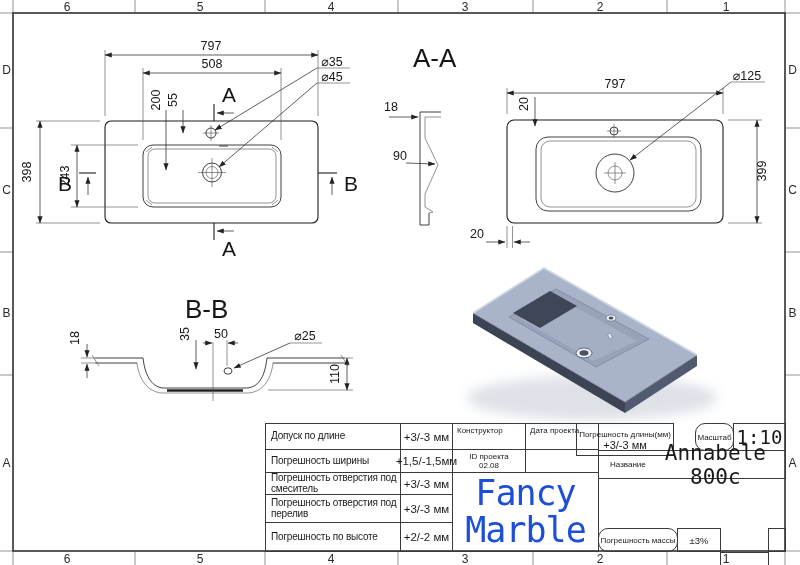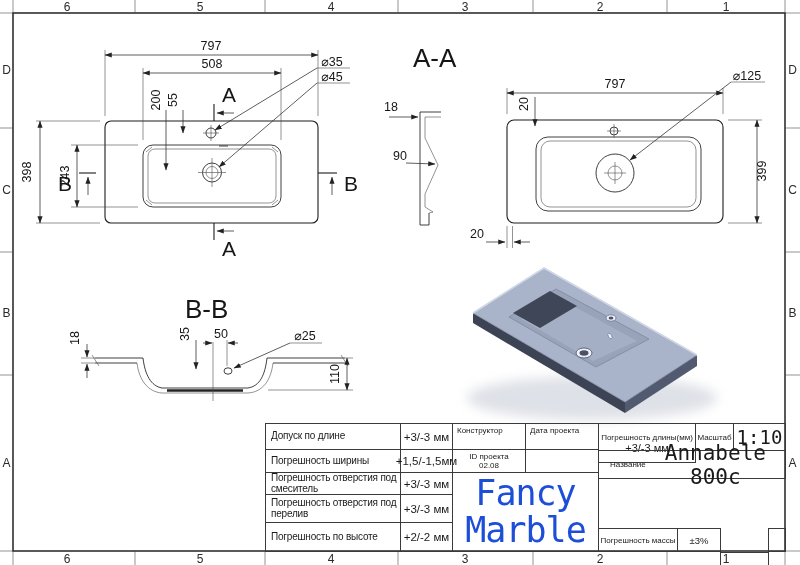--- a/index.html
+++ b/index.html
@@ -32,21 +32,21 @@
   .namecell .nv{flex:1;text-align:center;font-size:21px;font-family:"DejaVu Sans Mono",monospace;}
   .twofield{flex-direction:column;align-items:stretch;justify-content:space-between;
             padding:4px 0 4px 0;}
   .twofield .fl{font-size:8.5px;padding-left:6px;}
   .twofield .fr2{display:flex;align-items:center;}
   .twofield .fr2 .fl{flex:0 0 auto;}
   .twofield .fr2 .fv{flex:1;text-align:center;font-size:18px;font-family:"DejaVu Sans Mono",monospace;}
   .tol1{flex-direction:column;justify-content:center;text-align:center;line-height:11px;}
   .tol1 .a{font-size:8px;}
   .tol1 .b{font-size:11px;}
-  .c8{font-size:8px;justify-content:center;text-align:center;}
+  .c8{font-size:8px;justify-content:center;text-align:center;border-radius:10px;}
   .c9{font-size:9.5px;justify-content:center;}
 </style>
 </head>
 <body>
 
 <div class="sheet">
 <svg width="800" height="565" viewBox="0 0 800 565">
   <defs>
     <marker id="ae" viewBox="0 0 10 10" refX="9" refY="5" markerWidth="10" markerHeight="10" orient="auto-start-reverse">
       <path d="M0,1.6 L9.5,5 L0,8.4 z" fill="#222"></path>
@@ -290,21 +290,21 @@
   <div class="cell ctr" style="left:452px;top:449px;width:74px;height:24px">
     <span>ID проекта</span>
     <span>02.08</span>
   </div>
   <div class="cell" style="left:525px;top:449px;width:74px;height:24px"></div>
   <div class="cell logo" style="left:452px;top:472px;width:147px;height:80px">
     <span>Fancy</span>
     <span>Marble</span>
   </div>
 
-  <div class="cell tol1" style="left:598px;top:423px;width:98px;height:40px">
+  <div class="cell tol1" style="left:576px;top:423px;width:98px;height:33px">
     <span class="a">Погрешность длины(мм)</span>
     <span class="b">+3/-3 мм</span>
   </div>
   <div class="cell c8" style="left:695px;top:423px;width:39px;height:28px">Масштаб</div>
   <div class="cell big" style="left:733px;top:423px;width:53px;height:28px">1:10</div>
   <div class="cell namecell" style="left:598px;top:450px;width:188px;height:29px;padding-left:11px">
     <span>Название</span>
     <span class="nv">Annabele 800c</span>
   </div>
   <div class="cell c8" style="left:598px;top:528px;width:80px;height:24px">Погрешность массы</div>

